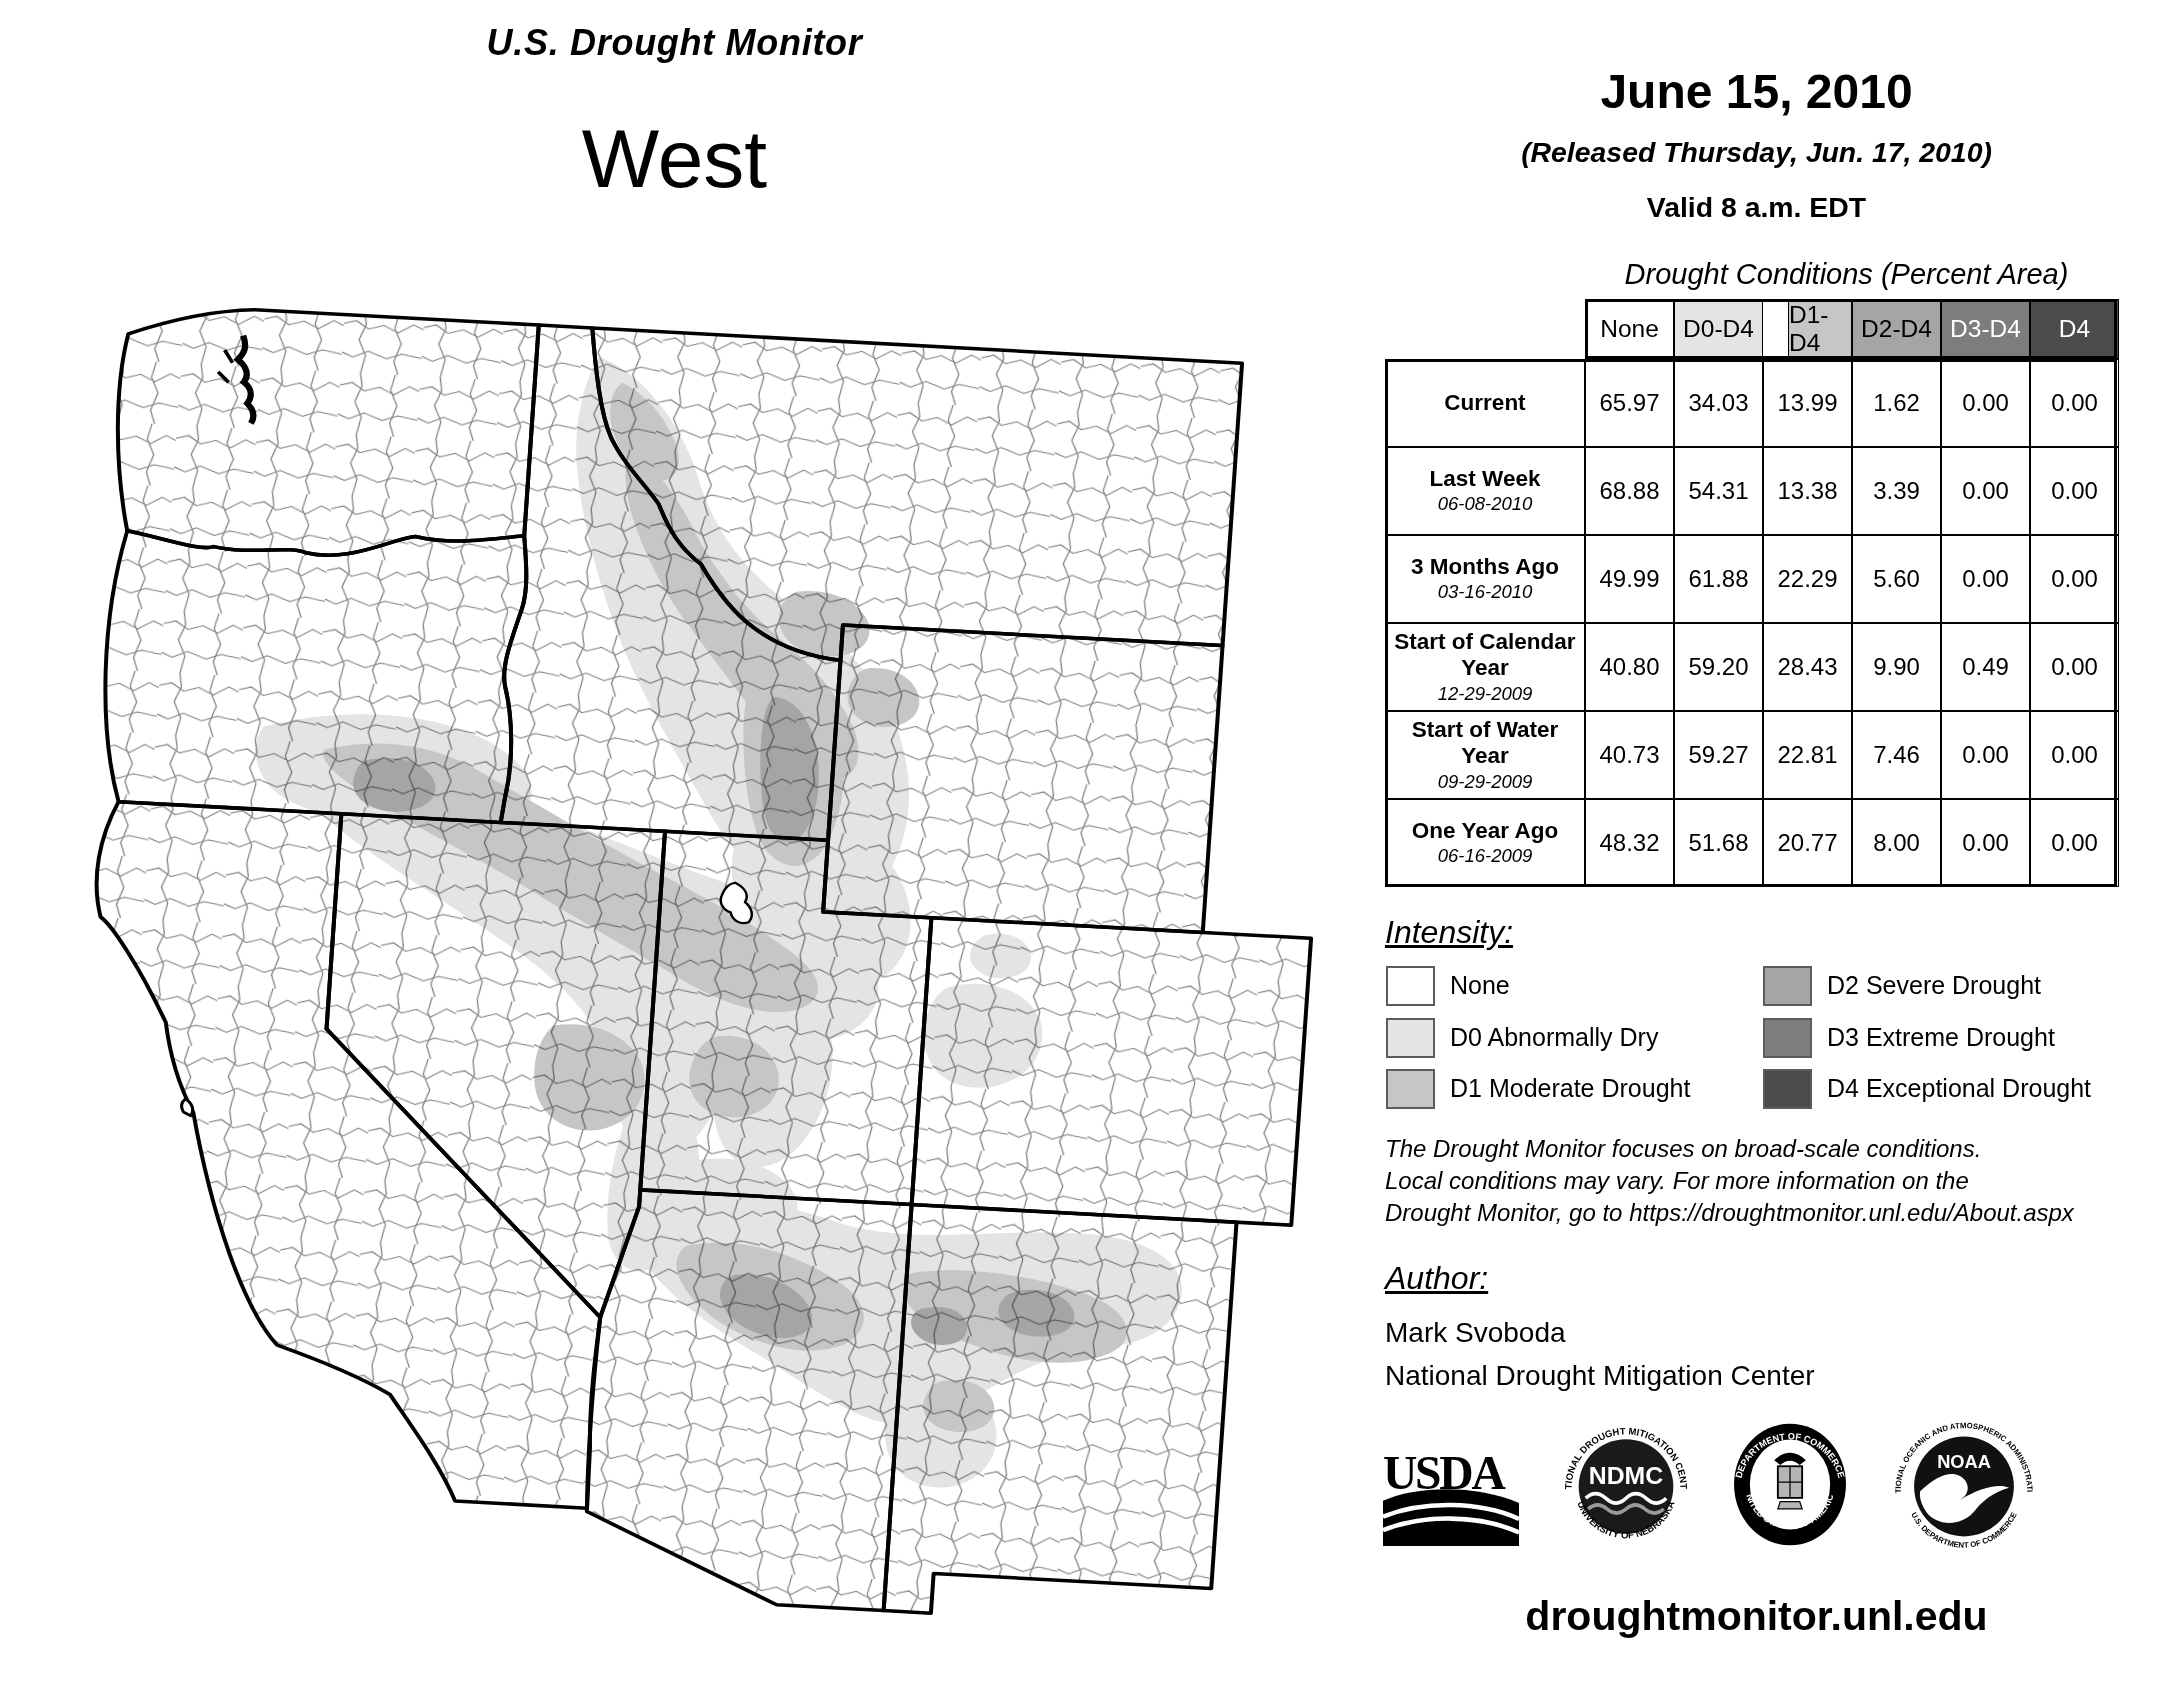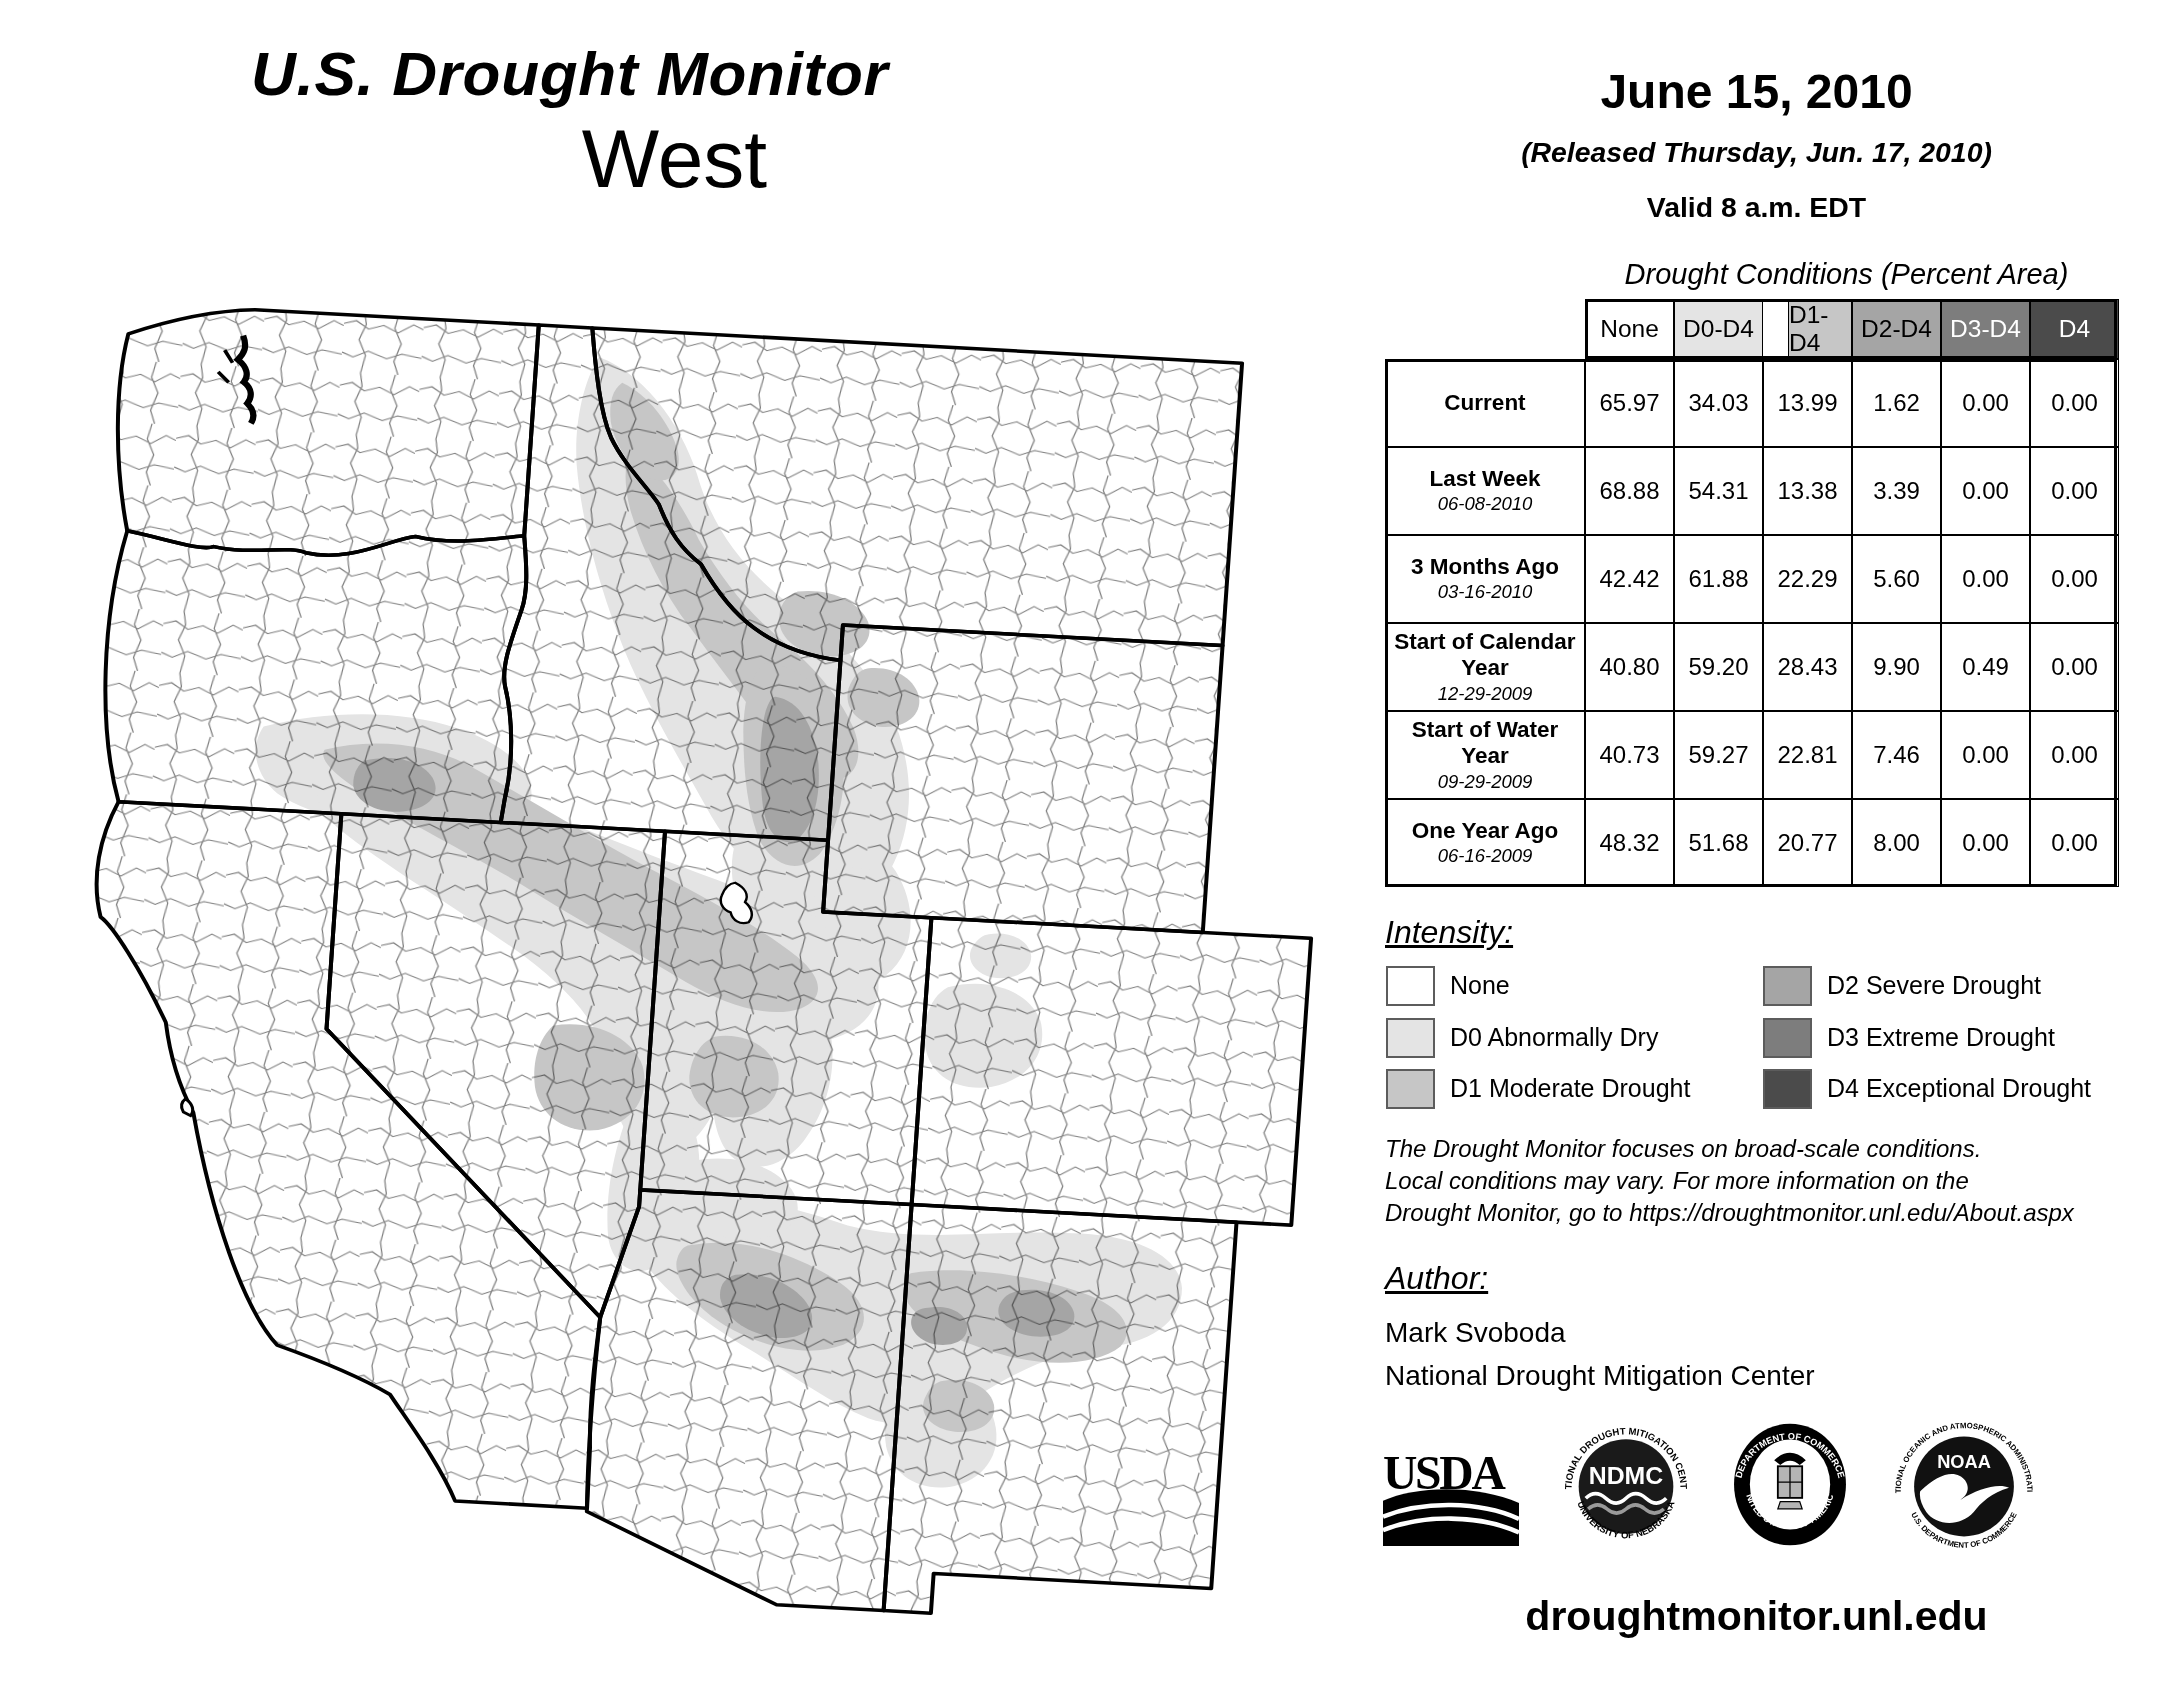--- a/index.html
+++ b/index.html
@@ -1,20 +1,20 @@
 <!DOCTYPE html>
 <html style="font-size:10.6px"><head>
 <meta charset="utf-8">
 <style>
   html,body{margin:0;padding:0;background:#fff;}
   .canvas{position:relative;width:2183px;height:1687px;background:#fff;overflow:hidden;
           font-family:"Liberation Sans",sans-serif;color:#000;}
   
-  .title-line1{position:absolute;left:251px;top:38px;width:847px;
-               font-size:62px;font-weight:700;font-style:italic;letter-spacing:0.7px;}
+  .title-line1{position:absolute;left:251px;top:22px;width:847px;text-align:center;
+               font-size:36px;font-weight:700;font-style:italic;letter-spacing:0.7px;}
   .title-line2{position:absolute;left:251px;top:112px;width:847px;text-align:center;
                font-size:82px;font-weight:400;}
   .date-main{position:absolute;left:1416px;top:64px;width:681px;text-align:center;
              font-size:48px;font-weight:700;}
   .date-released{position:absolute;left:1416px;top:136px;width:681px;text-align:center;
              font-size:28.4px;font-weight:700;font-style:italic;}
   .date-valid{position:absolute;left:1416px;top:191px;width:681px;text-align:center;
              font-size:28.4px;font-weight:700;}
   
   .tbl-caption{position:absolute;left:1575px;top:258px;width:543px;text-align:center;
@@ -209,21 +209,21 @@
     <div class="bc">54.31</div>
     <div class="bc">13.38</div>
     <div class="bc">3.39</div>
     <div class="bc">0.00</div>
     <div class="bc">0.00</div>
 
     <div class="bc label">
       <div class="rl">3 Months Ago</div>
       <div class="rd">03-16-2010</div>
     </div>
-    <div class="bc">42.42</div>
+    <div class="bc">49.99</div>
     <div class="bc">61.88</div>
     <div class="bc">22.29</div>
     <div class="bc">5.60</div>
     <div class="bc">0.00</div>
     <div class="bc">0.00</div>
 
     <div class="bc label">
       <div class="rl">Start of Calendar Year</div>
       <div class="rd">12-29-2009</div>
     </div>

